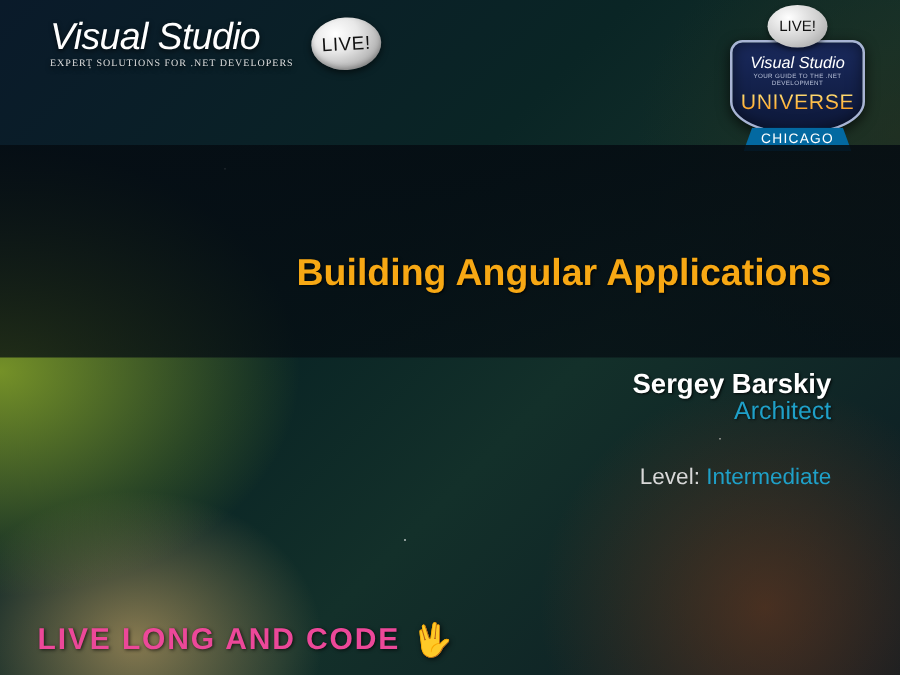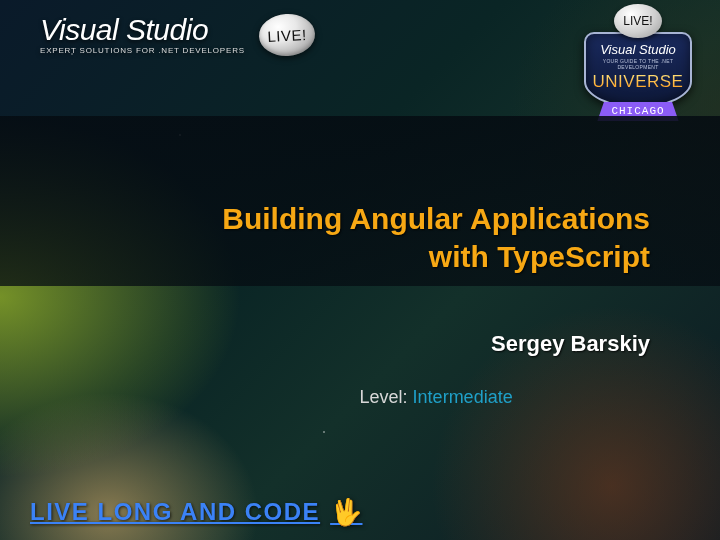--- a/index.html
+++ b/index.html
@@ -41,20 +41,21 @@
     font-style: italic;
     letter-spacing: -0.5px;
     font-family: "Segoe UI", "Trebuchet MS", sans-serif;
     line-height: 1;
   }
   .vs-logo .small {
     font-size: 8px;
     letter-spacing: 0.8px;
     margin-top: 1px;
     color: #ddd;
+    font-family: Liberation Serif, serif;
   }
   .live-badge {
     background: radial-gradient(ellipse at 35% 30%, #fff 0%, #e8e8e8 35%, #bcbcbc 65%, #888 100%);
     border-radius: 50%;
     width: 56px; height: 42px;
     display: flex;
     align-items: center;
     justify-content: center;
     font-family: Impact, "Arial Black", sans-serif;
     font-size: 15px;
@@ -111,23 +112,23 @@
     font-size: 17px;
     background: linear-gradient(#ffe680, #ff9a1a);
     -webkit-background-clip: text;
     background-clip: text;
     color: transparent;
     letter-spacing: 0.5px;
     line-height: 1;
     text-decoration: underline;
   }
   .crest-city {
-    background: #8b5cf6;
-    color: #fff;
-    font-family: Liberation Mono, monospace;
+    background: #0369a1;
+    color: #fff;
+    font-family: Liberation Sans, sans-serif;
     font-size: 11px;
     letter-spacing: 1px;
     padding: 3px 14px 4px;
     margin-top: -6px;
     clip-path: polygon(8% 0, 92% 0, 100% 100%, 0 100%);
     box-shadow: 0 2px 4px rgba(0,0,0,0.6);
   }
 
   
   .band {
@@ -135,21 +136,21 @@
     left: 0; right: 0;
     top: 116px;
     height: 170px;
     background: linear-gradient(rgba(5,12,18,0.88), rgba(5,12,18,0.75));
   }
 
   
   .content {
     position: absolute;
     top: 200px;
-    right: 70px;
+    right: 55px;
     text-align: right;
   }
   .title {
     font-size: 30px;
     font-weight: 700;
     color: #f7a814;
     text-shadow: 1px 1px 2px rgba(0,0,0,0.8);
     line-height: 1.25;
   }
   .author {
@@ -161,35 +162,33 @@
   }
   .role {
     font-size: 20px;
     color: #1fa0c8;
     text-shadow: 1px 1px 2px rgba(0,0,0,0.6);
     margin-top: -2px;
   }
   .level {
     margin-top: 30px;
     font-size: 18px;
-    text-align: center;
   }
   .level .lbl { color: #d8d8d8; }
   .level .val { color: #1fa0c8; }
 
   
   .footer {
     position: absolute;
     left: 30px;
     bottom: 14px;
     display: flex;
     align-items: center;
     gap: 10px;
-    color: #3b82f6;
-    text-decoration: underline;
+    color: #ec4899;
   }
   .footer-text {
     font-family: "Arial Narrow", "Impact", sans-serif;
     font-size: 24px;
     font-weight: 700;
     letter-spacing: 1.5px;
     font-stretch: condensed;
     text-shadow: 1px 1px 3px rgba(0,0,0,0.7);
   }
   .hand-icon {
@@ -217,23 +216,23 @@
     <div class="uni">UNIVERSE</div>
   </div>
   <div class="crest-city">CHICAGO</div>
 </div>
 
 <div class="band"></div>
 
 <div class="content">
   <div class="title">
     <div>Building Angular Applications</div>
-    <div>with TypeScript</div>
   </div>
   <div class="author">Sergey Barskiy</div>
+  <div class="role">Architect</div>
   <div class="level">
     <span class="lbl">Level:</span>
     <span class="val">Intermediate</span>
   </div>
 </div>
 
 <div class="footer">
   <span class="footer-text">LIVE LONG AND CODE</span>
   <span class="hand-icon">🖖</span>
 </div>

